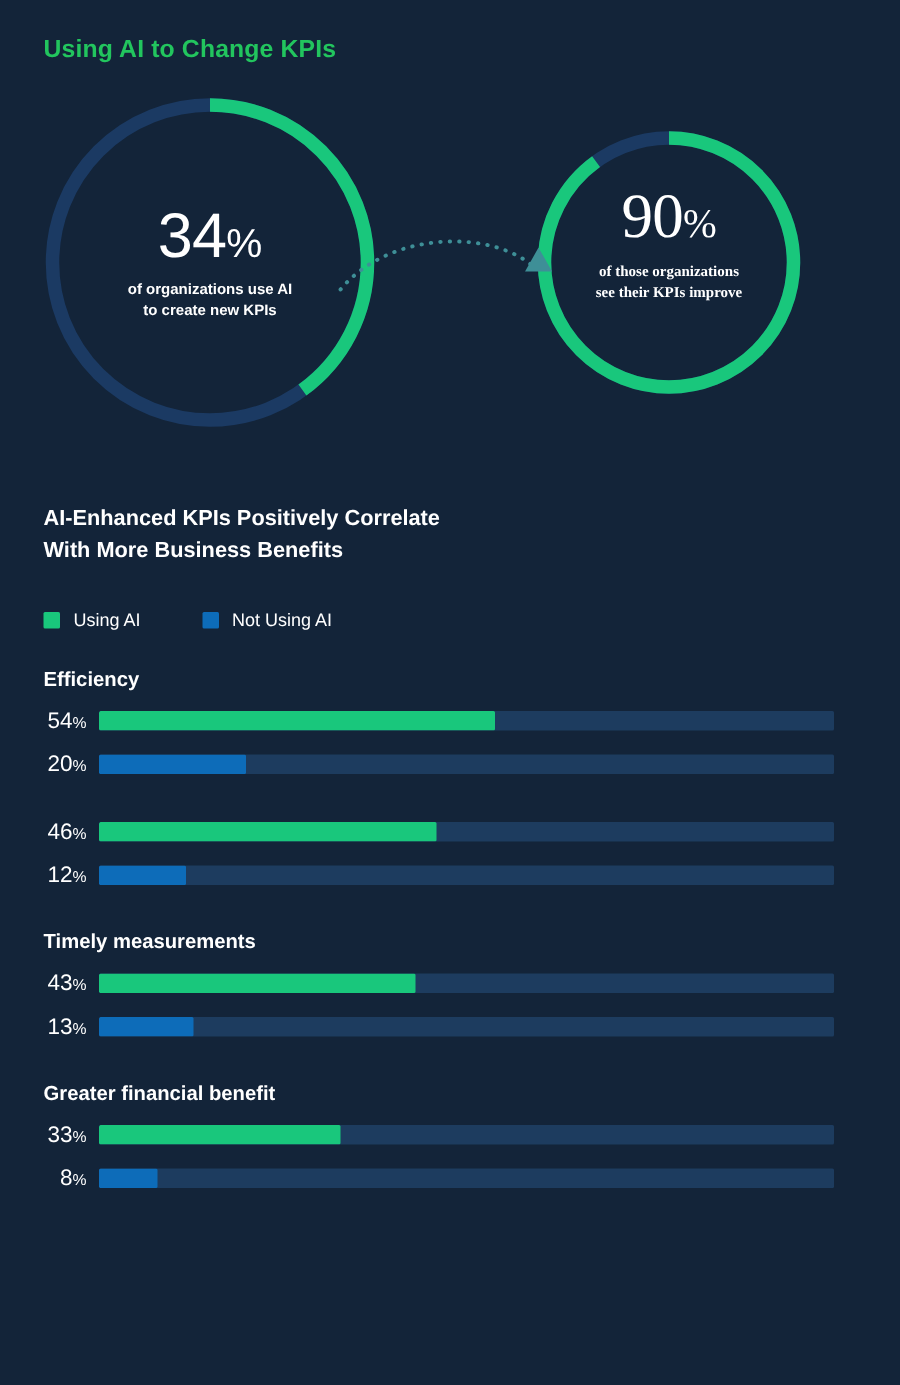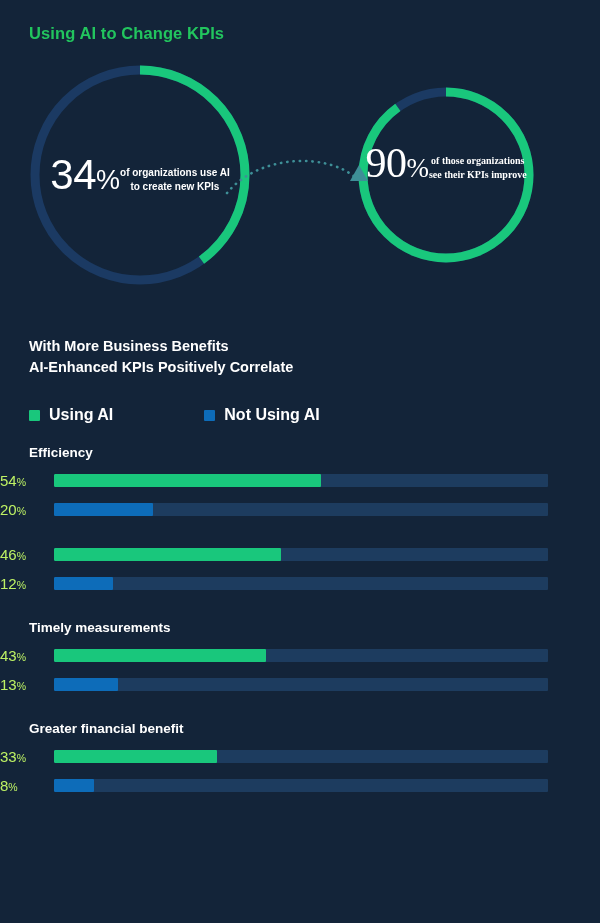--- a/index.html
+++ b/index.html
@@ -44,21 +44,21 @@
 
   .donut svg { display: block; }
 
   .donut-center {
     position: absolute;
     left: 0;
     top: 0;
     width: 100%;
     height: 100%;
     display: flex;
-    flex-direction: row;
+    flex-direction: column;
     align-items: center;
     justify-content: center;
     pointer-events: none;
   }
   .donut-value {
     font-size: 42px;
     font-weight: 400;
     line-height: 1;
     letter-spacing: -0.5px;
     color: #ffffff;
@@ -101,30 +101,30 @@
     position: absolute;
     left: 29px;
     top: 406px;
     display: flex;
     align-items: center;
   }
   .legend-item {
     display: flex;
     align-items: center;
   }
-  .legend-item + .legend-item { margin-left: 91px; }
+  .legend-item + .legend-item { margin-left: 41px; }
   .legend-swatch {
     width: 11px;
     height: 11px;
     margin-right: 9px;
     border-radius: 1px;
   }
   .legend-label {
-    font-size: 16px;
-    font-weight: bold;
+    font-size: 12px;
+    font-weight: normal;
     color: #ffffff;
   }
 
   
   .bars {
     position: absolute;
     left: 0;
     top: 445px;
     width: 556px;
   }
@@ -138,25 +138,26 @@
     color: #ffffff;
   }
   .bar-row {
     display: flex;
     align-items: center;
     margin-top: 12px;
   }
   .bar-value {
     width: 46px;
     padding-right: 8px;
-    text-align: left;
+    text-align: right;
     font-size: 15px;
     font-weight: 400;
-    color: #bef264;
+    color: #ffffff;
     white-space: nowrap;
+    padding-left: 12px;
   }
   .bar-value .pct {
     font-size: 10.5px;
   }
   .bar-track {
     position: relative;
     height: 13px;
     width: 494px;
     background: #1d3c5f;
     border-radius: 1px;
@@ -206,22 +207,22 @@
   </div>
 
   <svg class="connector" viewBox="0 0 160 60">
     <path id="conn-path" d="M2,48 C35,8 105,8 132,34" fill="none" stroke-width="2.6" stroke-linecap="round" stroke-dasharray="0.3 6" stroke="#3e8f97"></path>
     <polygon id="conn-head" points="134,20 143,36 125,36" fill="#3e8f97"></polygon>
   </svg>
 
 </div>
 
 <div class="section-title">
+  <div>AI-Enhanced KPIs Positively Correlate</div>
   <div>With More Business Benefits</div>
-  <div>AI-Enhanced KPIs Positively Correlate</div>
 </div>
 
 <div class="legend">
   <div class="legend-item">
     <span class="legend-swatch" style="background: rgb(25, 199, 124);"></span>
     <span class="legend-label">Using AI</span>
   </div>
   <div class="legend-item">
     <span class="legend-swatch" style="background: rgb(13, 108, 185);"></span>
     <span class="legend-label">Not Using AI</span>

